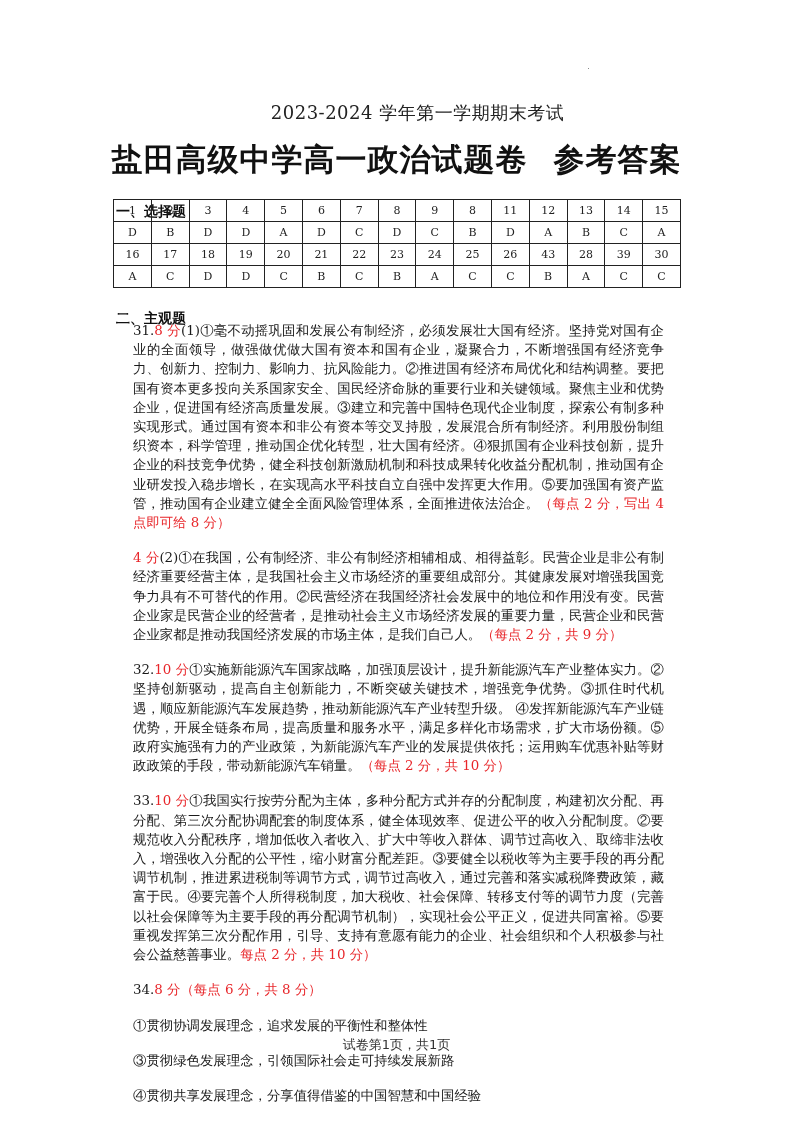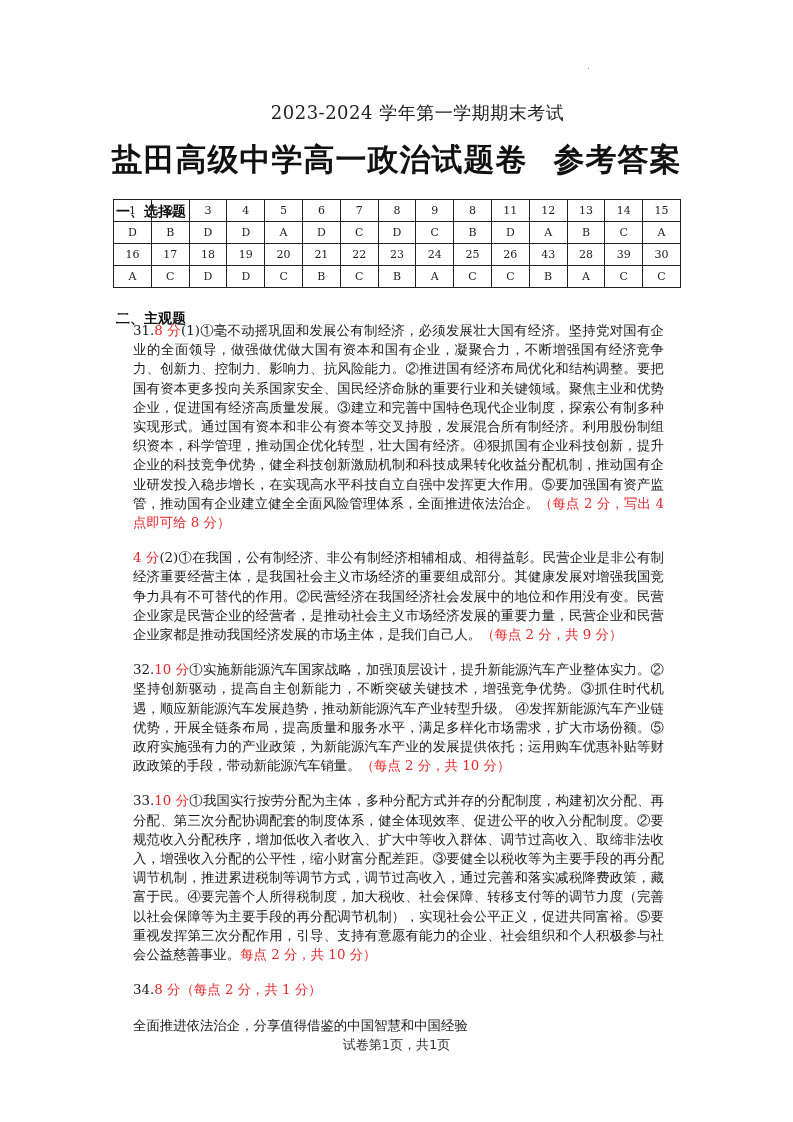--- a/index.html
+++ b/index.html
@@ -112,17 +112,19 @@
     </tbody>
 </table>
 
 <div class="sec-head" style="top:290px;">二、主观题</div>
 
 <div class="body">
   <p><span>31.</span><span class="red">8 分</span><span>(1)①毫不动摇巩固和发展公有制经济，必须发展壮大国有经济。坚持党对国有企业的全面领导，做强做优做大国有资本和国有企业，凝聚合力，不断增强国有经济竞争力、创新力、控制力、影响力、抗风险能力。②推进国有经济布局优化和结构调整。要把国有资本更多投向关系国家安全、国民经济命脉的重要行业和关键领域。聚焦主业和优势企业，促进国有经济高质量发展。③建立和完善中国特色现代企业制度，探索公有制多种实现形式。通过国有资本和非公有资本等交叉持股，发展混合所有制经济。利用股份制组织资本，科学管理，推动国企优化转型，壮大国有经济。④狠抓国有企业科技创新，提升企业的科技竞争优势，健全科技创新激励机制和科技成果转化收益分配机制，推动国有企业研发投入稳步增长，在实现高水平科技自立自强中发挥更大作用。⑤要加强国有资产监管，推动国有企业建立健全全面风险管理体系，全面推进依法治企。</span><span class="red">（每点 2 分，写出 4 点即可给 8 分）</span></p>
   <p><span class="red">4 分</span><span>(2)①在我国，公有制经济、非公有制经济相辅相成、相得益彰。民营企业是非公有制经济重要经营主体，是我国社会主义市场经济的重要组成部分。其健康发展对增强我国竞争力具有不可替代的作用。②民营经济在我国经济社会发展中的地位和作用没有变。民营企业家是民营企业的经营者，是推动社会主义市场经济发展的重要力量，民营企业和民营企业家都是推动我国经济发展的市场主体，是我们自己人。</span><span class="red">（每点 2 分，共 9 分）</span></p>
   <p><span>32.</span><span class="red">10 分</span><span>①实施新能源汽车国家战略，加强顶层设计，提升新能源汽车产业整体实力。②坚持创新驱动，提高自主创新能力，不断突破关键技术，增强竞争优势。③抓住时代机遇，顺应新能源汽车发展趋势，推动新能源汽车产业转型升级。 ④发挥新能源汽车产业链优势，开展全链条布局，提高质量和服务水平，满足多样化市场需求，扩大市场份额。⑤政府实施强有力的产业政策，为新能源汽车产业的发展提供依托；运用购车优惠补贴等财政政策的手段，带动新能源汽车销量。</span><span class="red">（每点 2 分，共 10 分）</span></p>
   <p><span>33.</span><span class="red">10 分</span><span>①我国实行按劳分配为主体，多种分配方式并存的分配制度，构建初次分配、再分配、第三次分配协调配套的制度体系，健全体现效率、促进公平的收入分配制度。②要规范收入分配秩序，增加低收入者收入、扩大中等收入群体、调节过高收入、取缔非法收入，增强收入分配的公平性，缩小财富分配差距。③要健全以税收等为主要手段的再分配调节机制，推进累进税制等调节方式，调节过高收入，通过完善和落实减税降费政策，藏富于民。④要完善个人所得税制度，加大税收、社会保障、转移支付等的调节力度（完善以社会保障等为主要手段的再分配调节机制），实现社会公平正义，促进共同富裕。⑤要重视发挥第三次分配作用，引导、支持有意愿有能力的企业、社会组织和个人积极参与社会公益慈善事业。</span><span class="red">每点 2 分，共 10 分）</span></p>
-  <p><span>34.</span><span class="red">8 分</span><span class="red">（每点 2 分，共 1 分）</span></p>
-  <p>全面推进依法治企，分享值得借鉴的中国智慧和中国经验</p>
+  <p><span>34.</span><span class="red">8 分</span><span class="red">（每点 6 分，共 8 分）</span></p>
+  <p>①贯彻协调发展理念，追求发展的平衡性和整体性</p>
+  <p>③贯彻绿色发展理念，引领国际社会走可持续发展新路</p>
+  <p>④贯彻共享发展理念，分享值得借鉴的中国智慧和中国经验</p>
 </div>
 
 <div class="footer">试卷第1页，共1页</div>
 
 </body></html>

